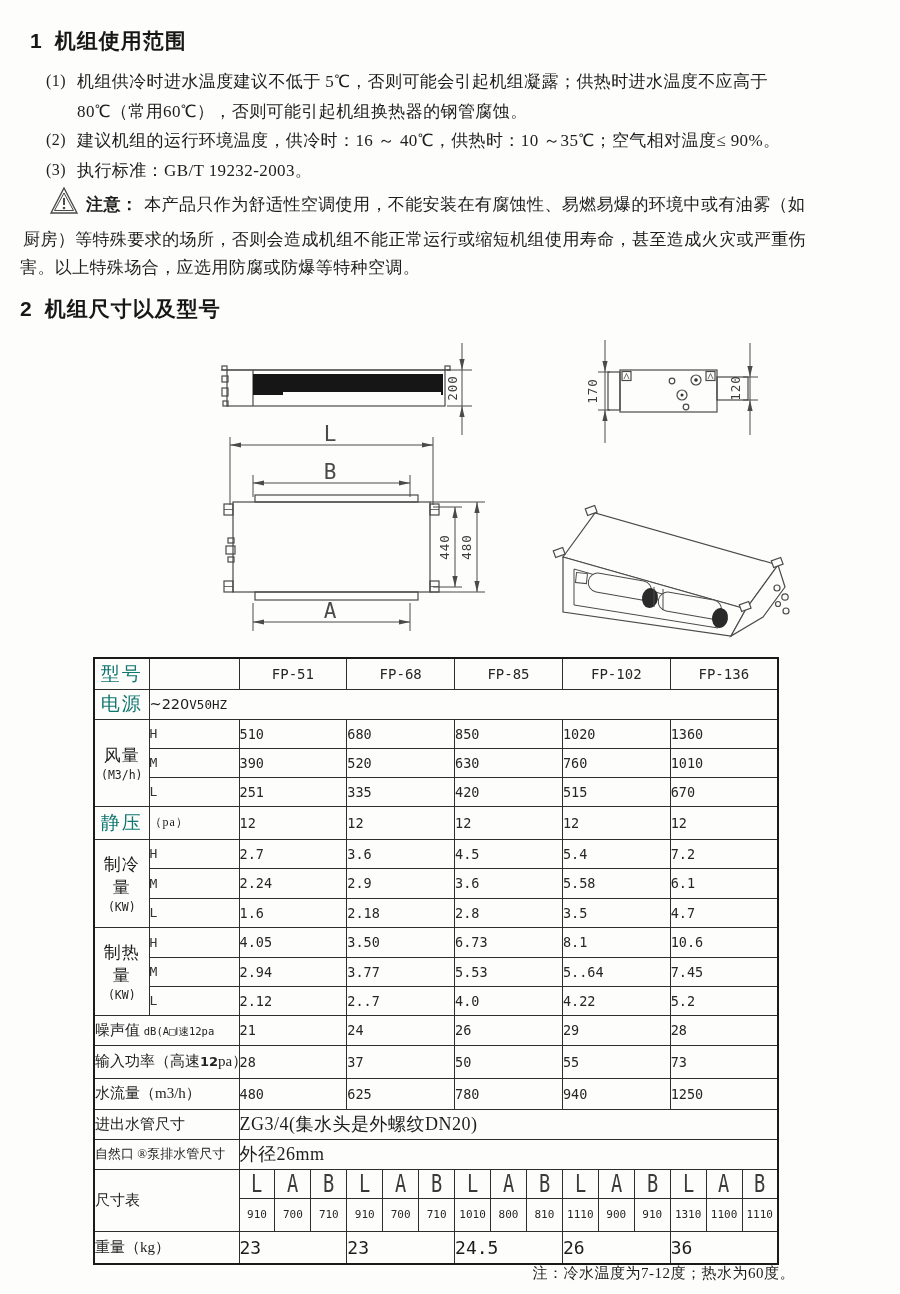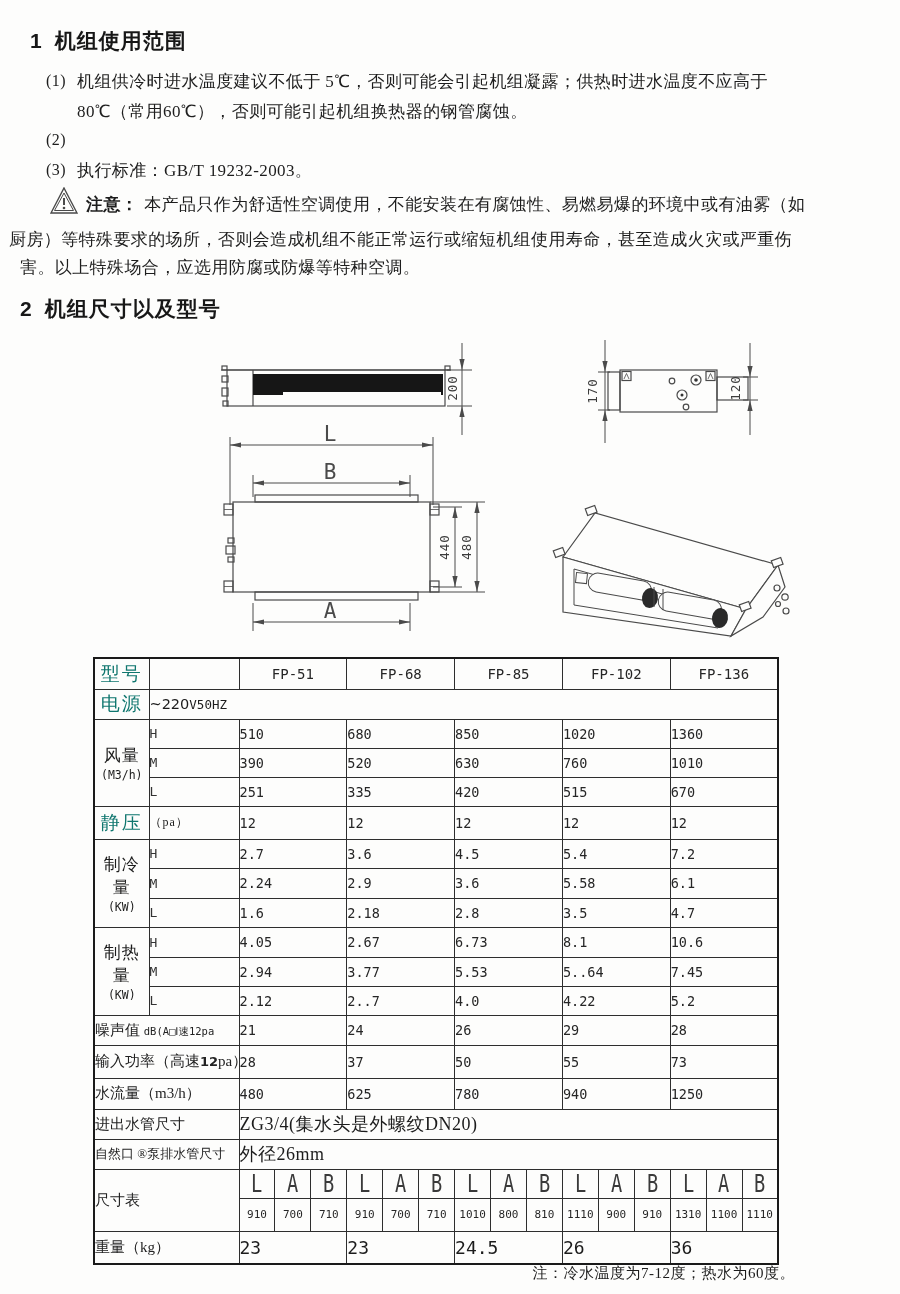--- a/index.html
+++ b/index.html
@@ -55,35 +55,36 @@
 
   <div class="abs sec-title" style="left:30px; top:27px;">
     <span class="no">1</span><span>机组使用范围</span>
   </div>
 
   <div class="abs bodyline itemno" style="left:46px; top:72px;">(1)</div>
   <div class="abs bodyline" style="left:77px; top:70px;">机组供冷时进水温度建议不低于 5℃，否则可能会引起机组凝露；供热时进水温度不应高于</div>
   <div class="abs bodyline" style="left:77px; top:100px;">80℃（常用60℃），否则可能引起机组换热器的钢管腐蚀。</div>
 
   <div class="abs bodyline itemno" style="left:46px; top:131px;">(2)</div>
+  <div class="abs bodyline" style="left:77px; top:129px;">建议机组的运行环境温度，供冷时：16 ～ 40℃，供热时：10 ～35℃；空气相对温度≤ 90%。</div>
 
   <div class="abs bodyline itemno" style="left:46px; top:161px;">(3)</div>
   <div class="abs bodyline" style="left:77px; top:159px;">执行标准：GB/T 19232-2003。</div>
 
   <svg class="abs" style="left:50px; top:187px;" width="28" height="28" viewBox="0 0 28 28">
     <polygon points="14,1 27,26 1,26" fill="none" stroke="#4a4a4a" stroke-width="1.4"></polygon>
     <polygon points="14,6 23.5,23.5 4.5,23.5" fill="none" stroke="#4a4a4a" stroke-width="1"></polygon>
     <line x1="14" y1="11" x2="14" y2="18" stroke="#4a4a4a" stroke-width="2"></line>
     <circle cx="14" cy="21" r="1.3" fill="#4a4a4a"></circle>
   </svg>
 
   <div class="abs bodyline" style="left:86px; top:193px;">
     <span class="notebold">注意：</span><span>本产品只作为舒适性空调使用，不能安装在有腐蚀性、易燃易爆的环境中或有油雾（如</span>
   </div>
-  <div class="abs bodyline" style="left:9px; top:228px;">厨房）等特殊要求的场所，否则会造成机组不能正常运行或缩短机组使用寿命，甚至造成火灾或严重伤</div>
+  <div class="abs bodyline" style="left:23px; top:228px;">厨房）等特殊要求的场所，否则会造成机组不能正常运行或缩短机组使用寿命，甚至造成火灾或严重伤</div>
   <div class="abs bodyline" style="left:20px; top:256px;">害。以上特殊场合，应选用防腐或防爆等特种空调。</div>
 
   <div class="abs sec-title" style="left:20px; top:295px;">
     <span class="no">2</span><span>机组尺寸以及型号</span>
   </div>
 
   <svg class="abs" style="left:180px; top:335px;" width="660" height="320" viewBox="0 0 660 320">
 
     <g stroke="#4a4a4a" stroke-width="1.2" fill="none">
       <line x1="41" y1="35" x2="271" y2="35"></line>
@@ -341,21 +342,21 @@
       <td class="n" colspan="3">4.7</td>
     </tr>
 
     <tr style="height:30px">
       <td class="grp" rowspan="3">
         <div class="g1">制热量</div>
         <div class="g2">(KW)</div>
       </td>
       <td class="sub">H</td>
       <td class="n" colspan="3">4.05</td>
-      <td class="n" colspan="3">2.67</td>
+      <td class="n" colspan="3">3.50</td>
       <td class="n" colspan="3">6.73</td>
       <td class="n" colspan="3">8.1</td>
       <td class="n" colspan="3">10.6</td>
     </tr>
     <tr style="height:29px">
       <td class="sub">M</td>
       <td class="n" colspan="3">2.94</td>
       <td class="n" colspan="3">3.77</td>
       <td class="n" colspan="3">5.53</td>
       <td class="n" colspan="3">5..64</td>

